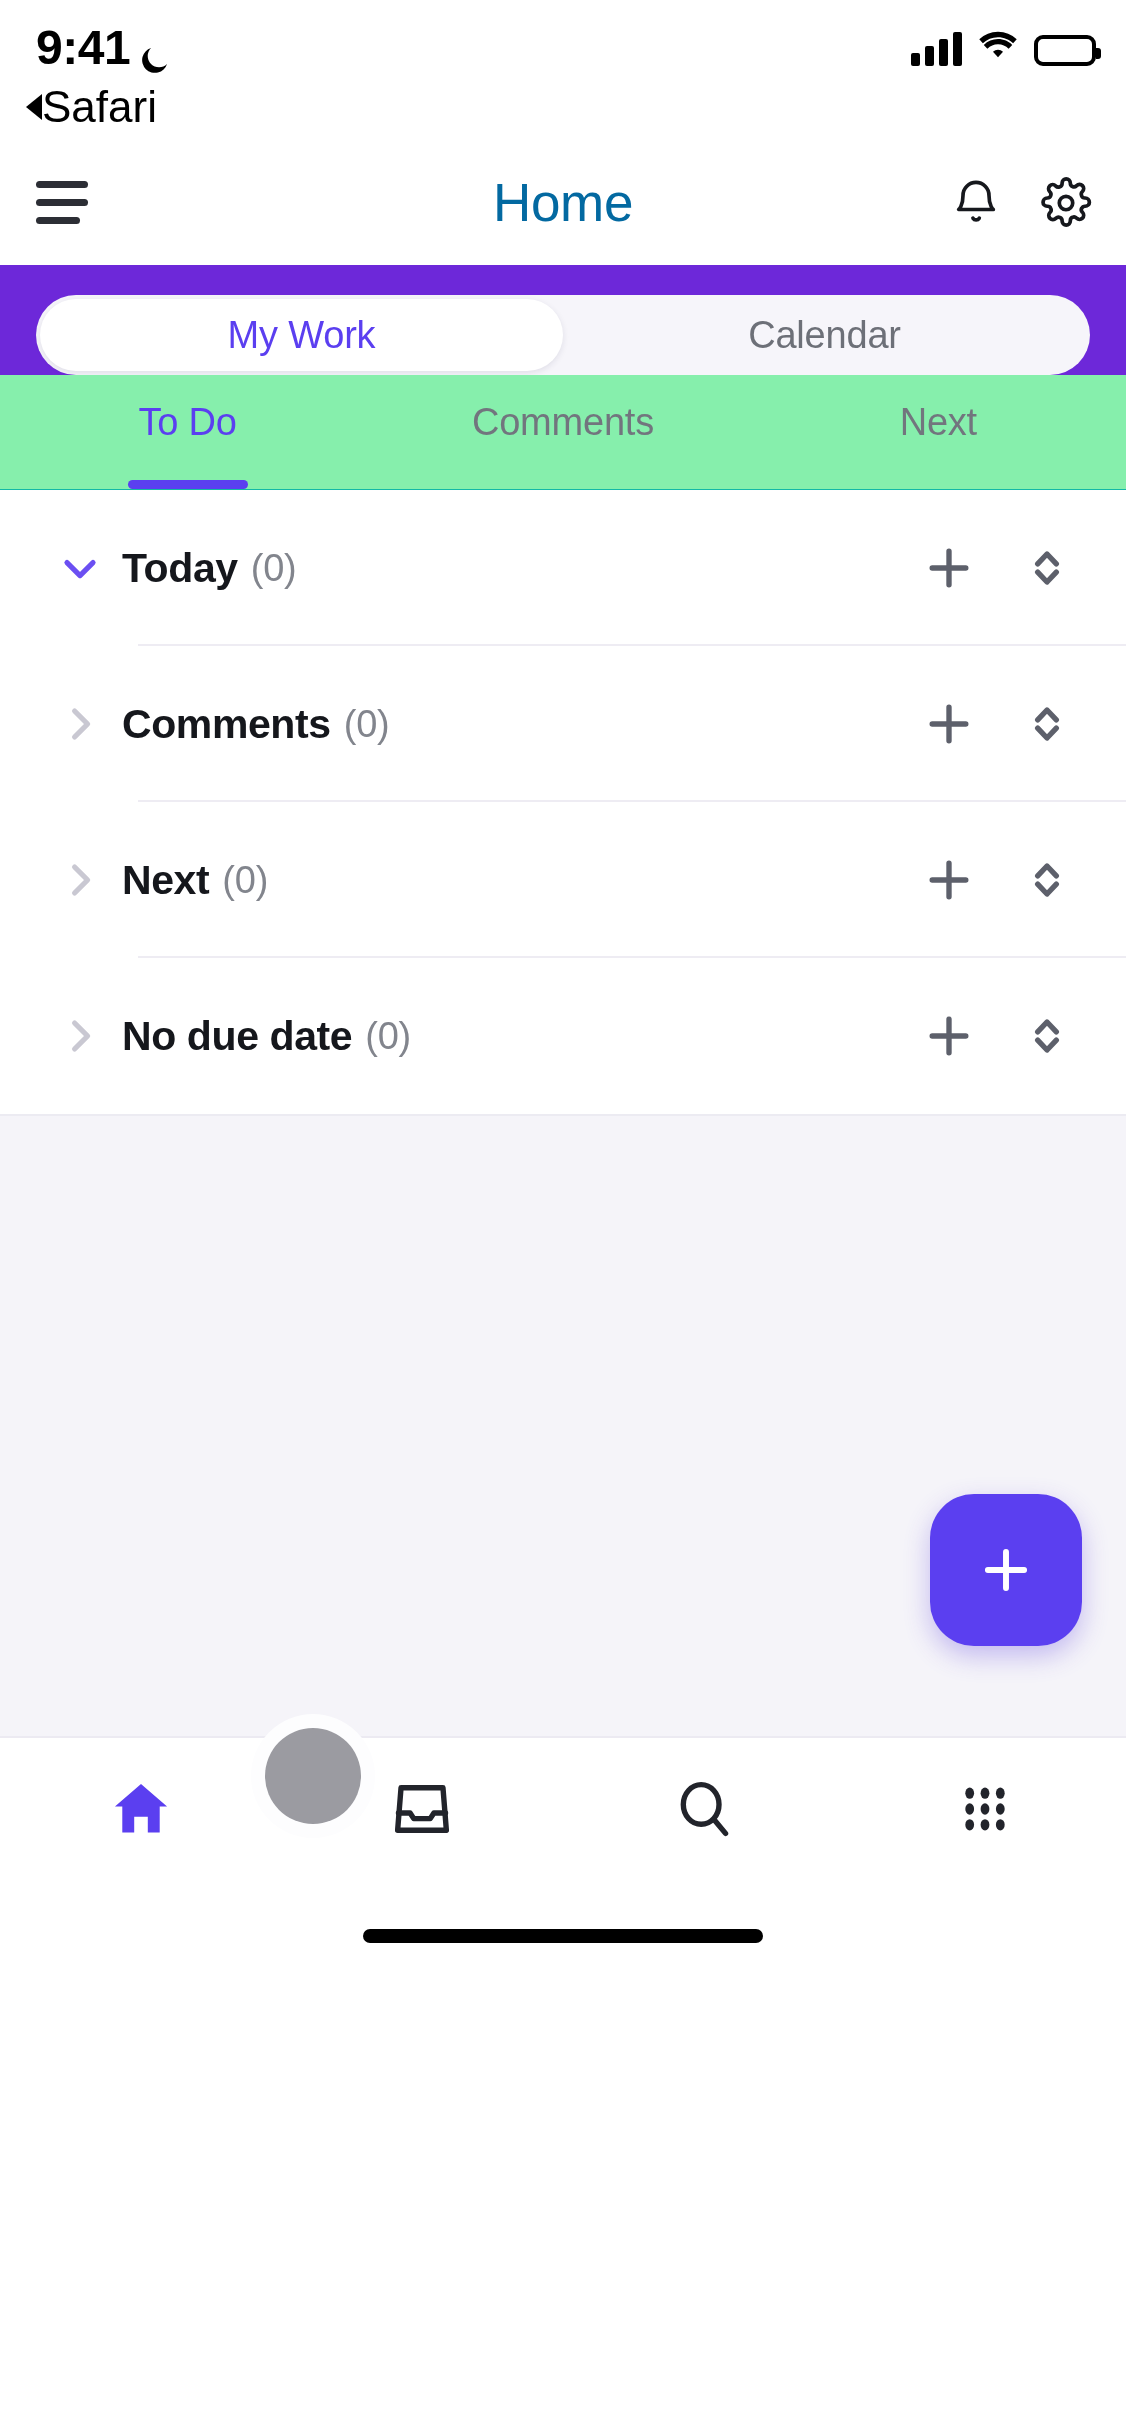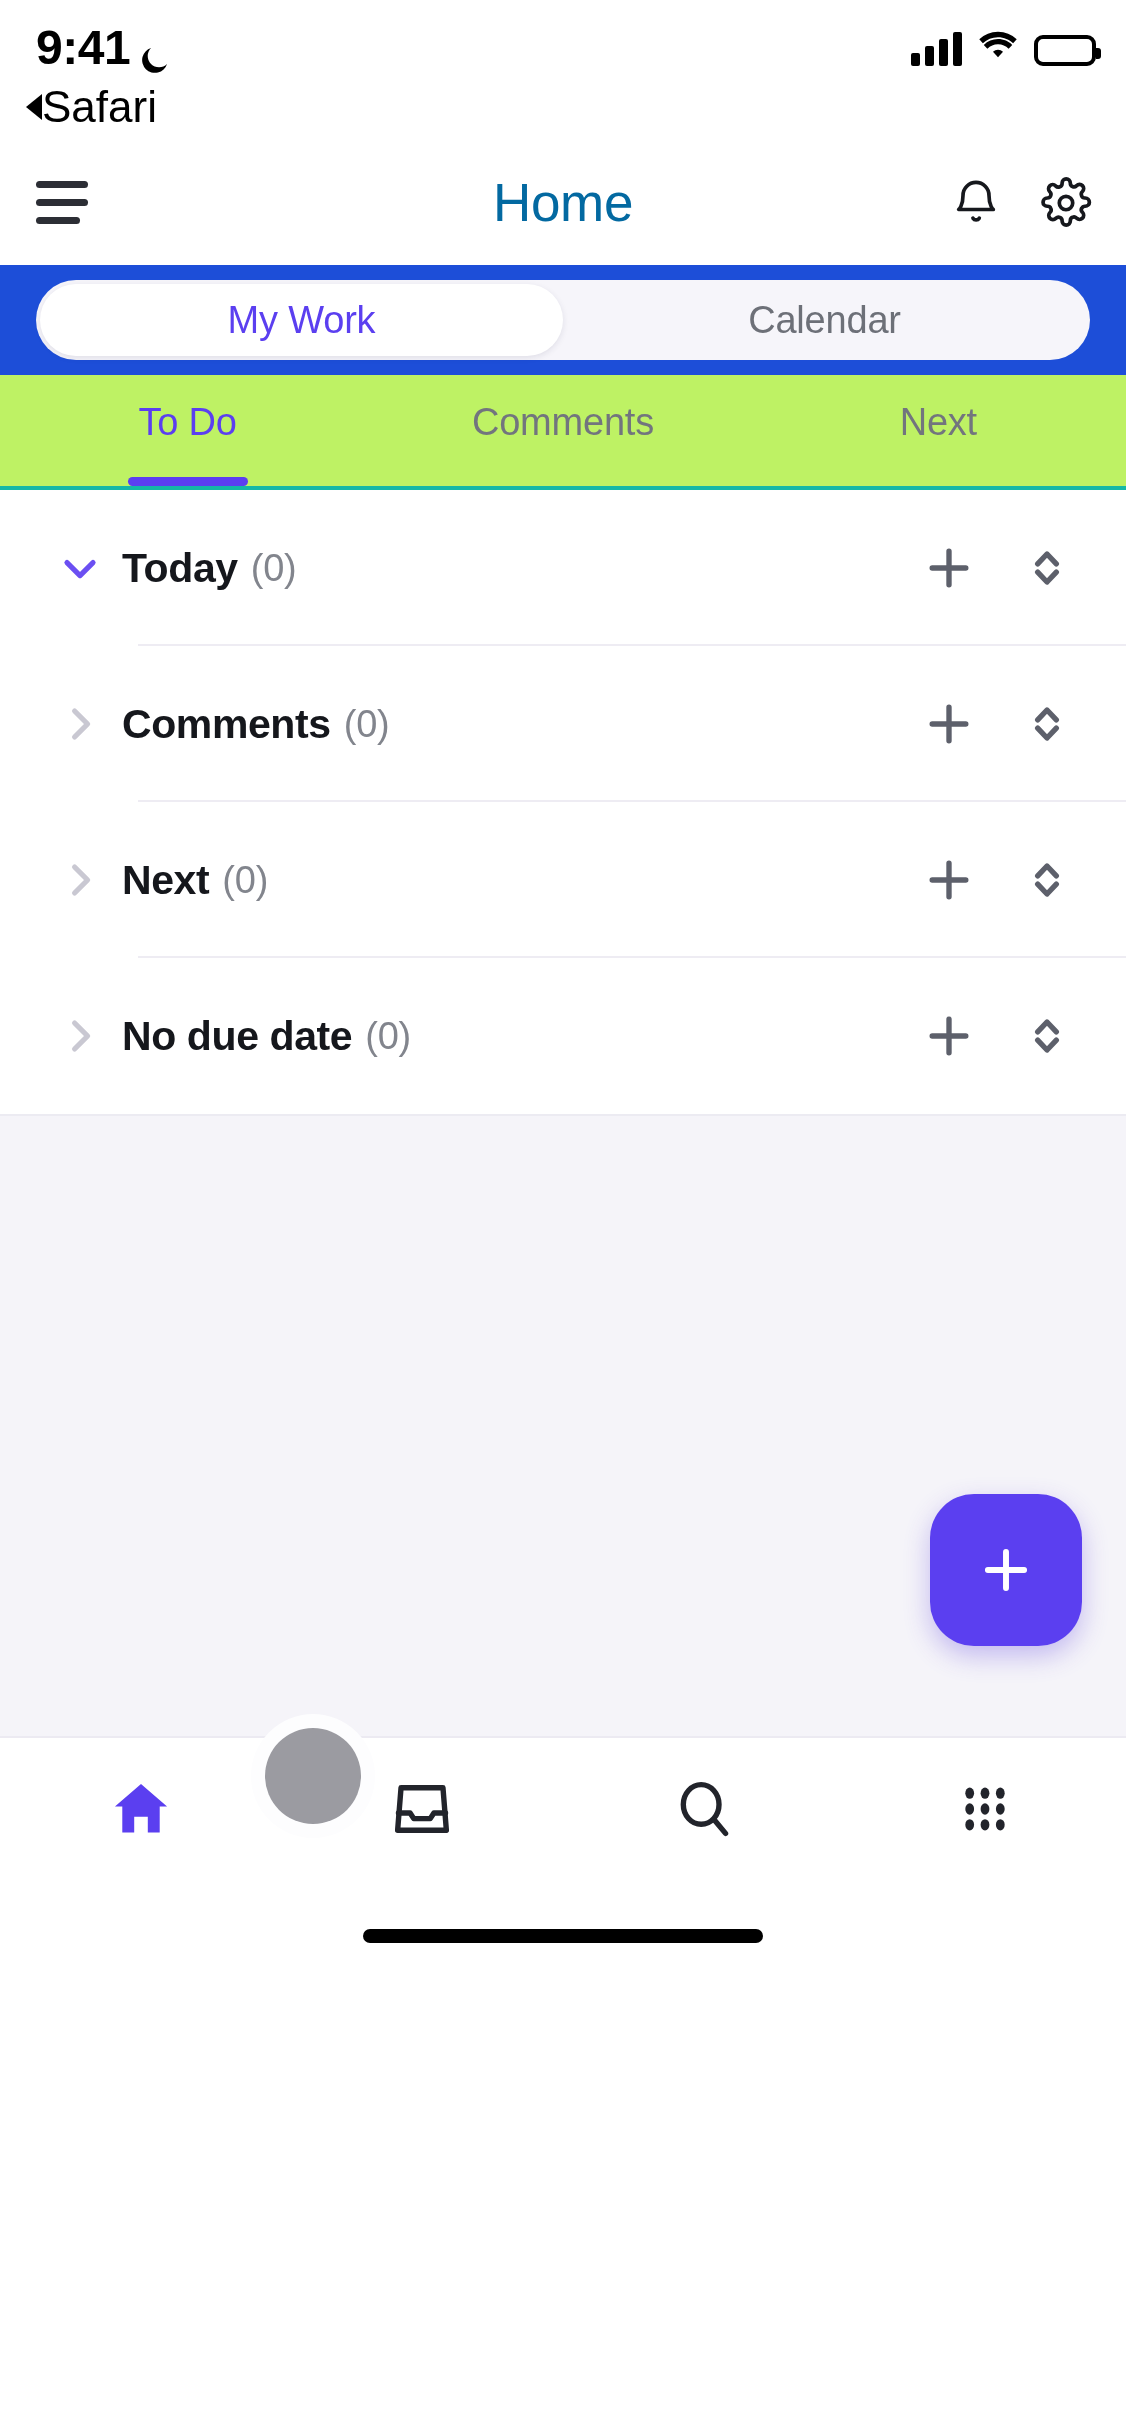--- a/index.html
+++ b/index.html
@@ -132,22 +132,22 @@
     transform: translateY(-50%);
     display: flex; align-items: center; gap: 38px;
   }
   .hicon { width: 52px; height: 52px; cursor: pointer; display: block; }
 
   
   .segwrap {
     flex: 0 0 110px;
     padding: 0 36px;
     display: flex;
-    align-items: center;
-    background: #1d4ed8;
+    align-items: flex-end;
+    background: #6d28d9;
   }
   .segmented {
     width: 100%;
     height: 80px;
     background: #f6f5fa;
     border-radius: 40px;
     display: flex;
     padding: 4px;
   }
   .seg {
@@ -162,22 +162,22 @@
   .seg.active {
     background: #ffffff;
     color: #5b3ff0;
     box-shadow: 0 2px 6px rgba(30,25,70,0.10);
   }
 
   
   .tabs {
     flex: 0 0 115px;
     display: flex;
-    background: #bef264;
-    border-bottom: 4px solid #14b8a6;
+    background: #86efac;
+    border-bottom: 1px solid #14b8a6;
     padding-top: 14px;
   }
   .tab {
     flex: 1;
     display: flex; flex-direction: column; align-items: center; justify-content: flex-start;
     font-size: 38px;
     color: #72757e;
     cursor: pointer;
     position: relative;
     letter-spacing: -0.2px;

